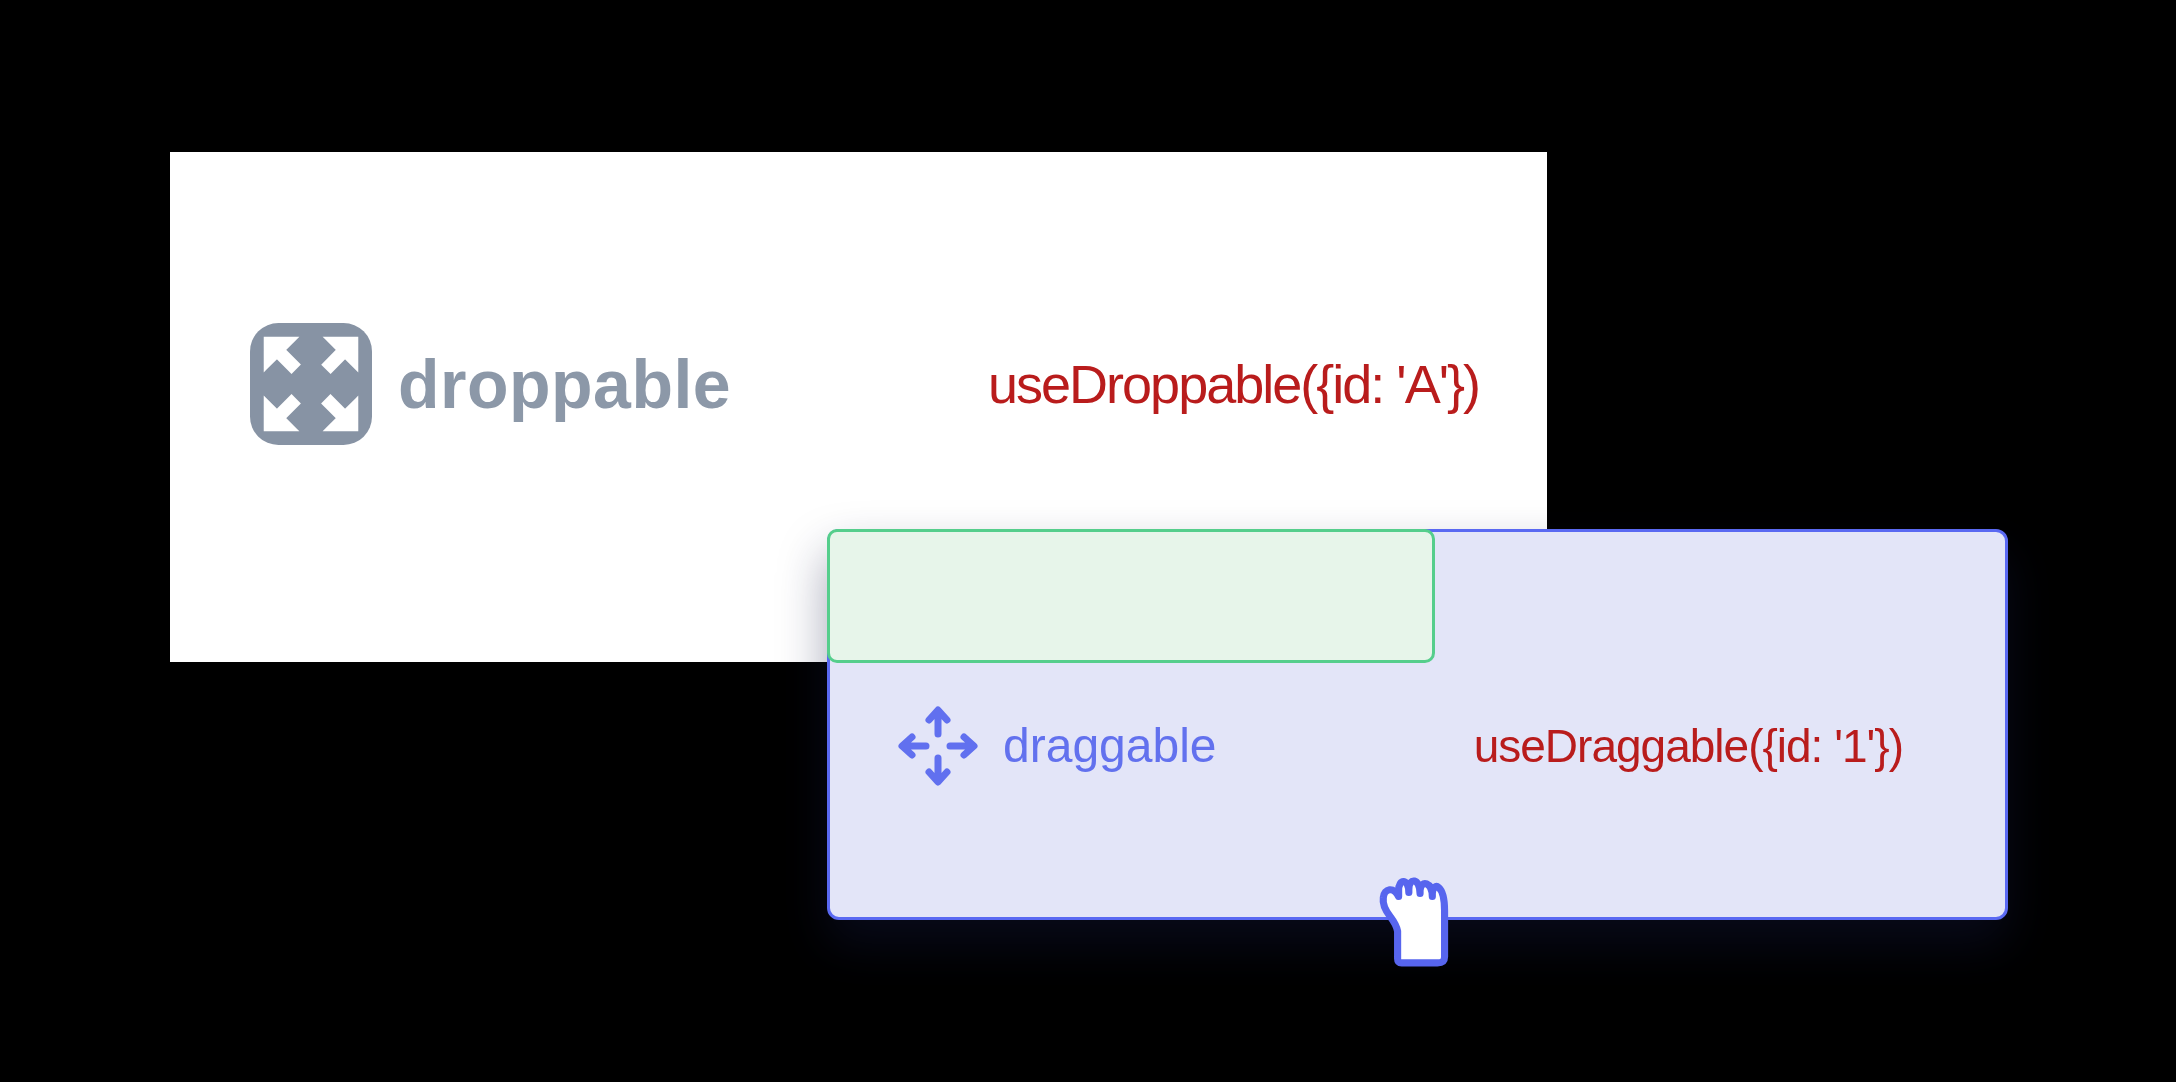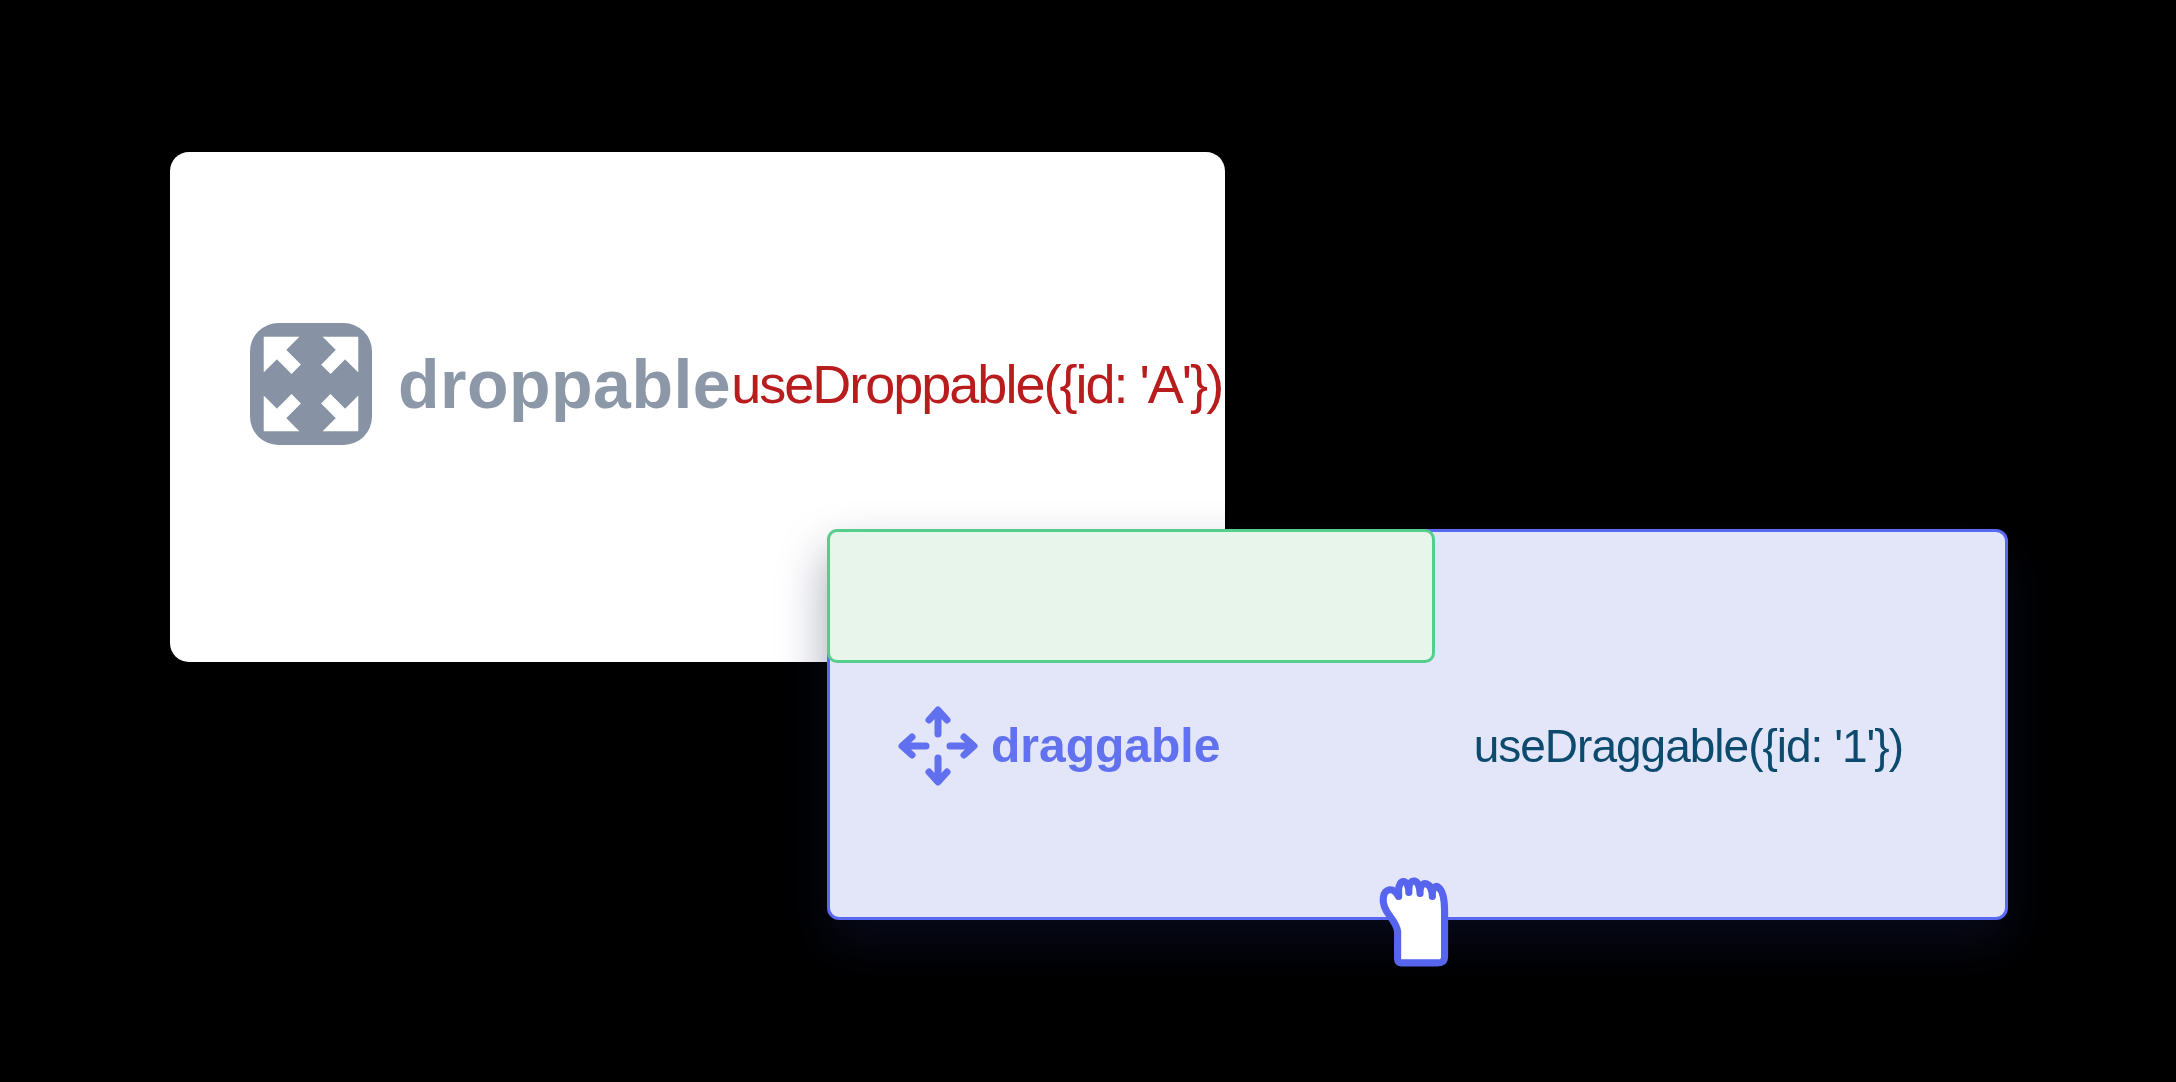--- a/index.html
+++ b/index.html
@@ -14,24 +14,24 @@
     background: #000000;
     overflow: hidden;
     font-family: "Liberation Sans", sans-serif;
   }
 
   
   .droppable-card {
     position: absolute;
     left: 170px;
     top: 152px;
-    width: 1055px;
+    width: 1377px;
     height: 510px;
     background: #FFFFFF;
-    border-radius: 19px;
+    border-radius: 0;
     box-shadow: 0 14px 38px rgba(0,0,0,0.45);
     z-index: 1;
   }
   .drop-row {
     position: absolute;
     left: 0;
     right: 0;
     top: 171px;
     height: 122px;
     display: flex;
@@ -85,33 +85,33 @@
     align-items: center;
     padding: 0 102px 0 65px;
   }
   .drag-icon {
     flex: 0 0 auto;
     width: 86px;
     height: 86px;
     display: block;
   }
   .drag-label {
-    margin-left: 10px;
+    margin-left: 22px;
     font-size: 48px;
-    font-weight: 700;
+    font-weight: 400;
     color: #6271EE;
     white-space: nowrap;
     text-align: right;
   }
   .drag-code {
     margin-left: auto;
     font-size: 46px;
     font-weight: 400;
     letter-spacing: -1px;
-    color: #0c4a6e;
+    color: #b91c1c;
     white-space: nowrap;
   }
 
   
   .overlap-highlight {
     position: absolute;
     left: 827px;
     top: 529px;
     width: 608px;
     height: 134px;

